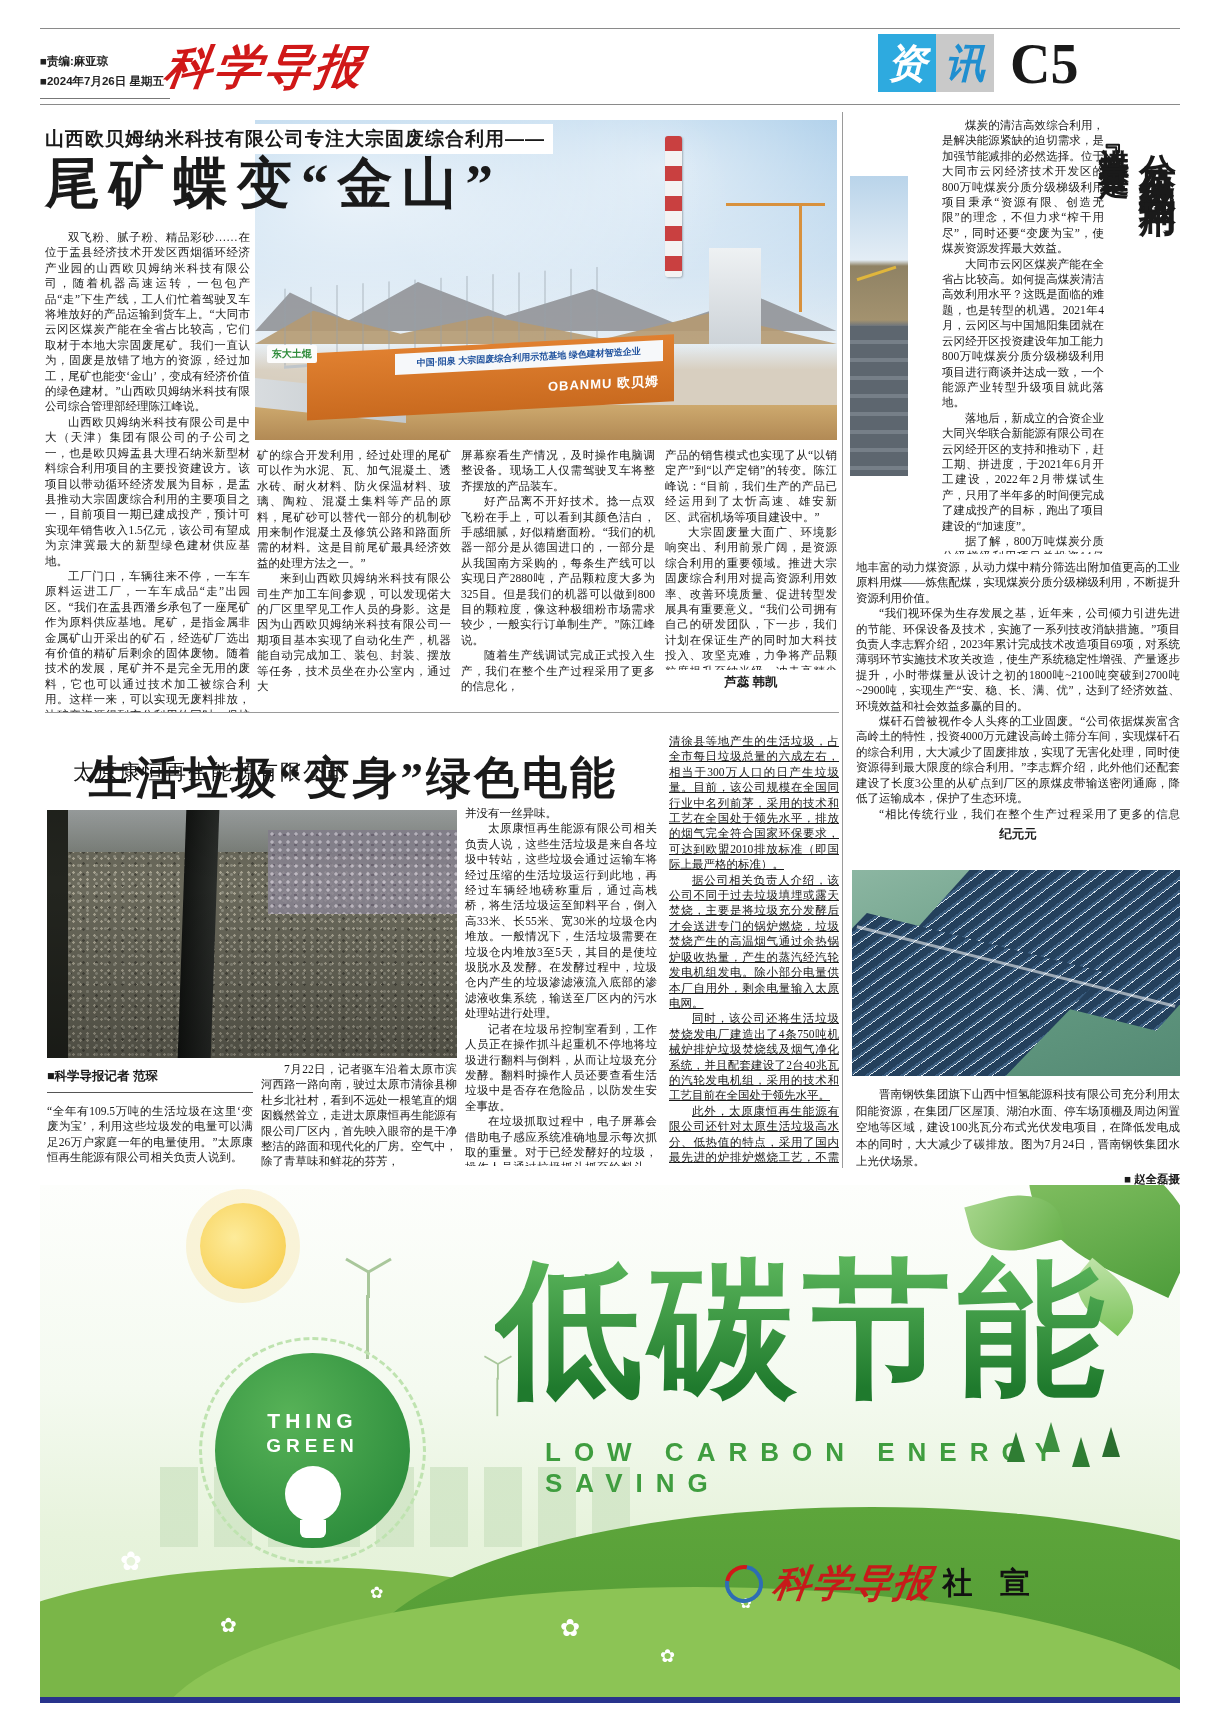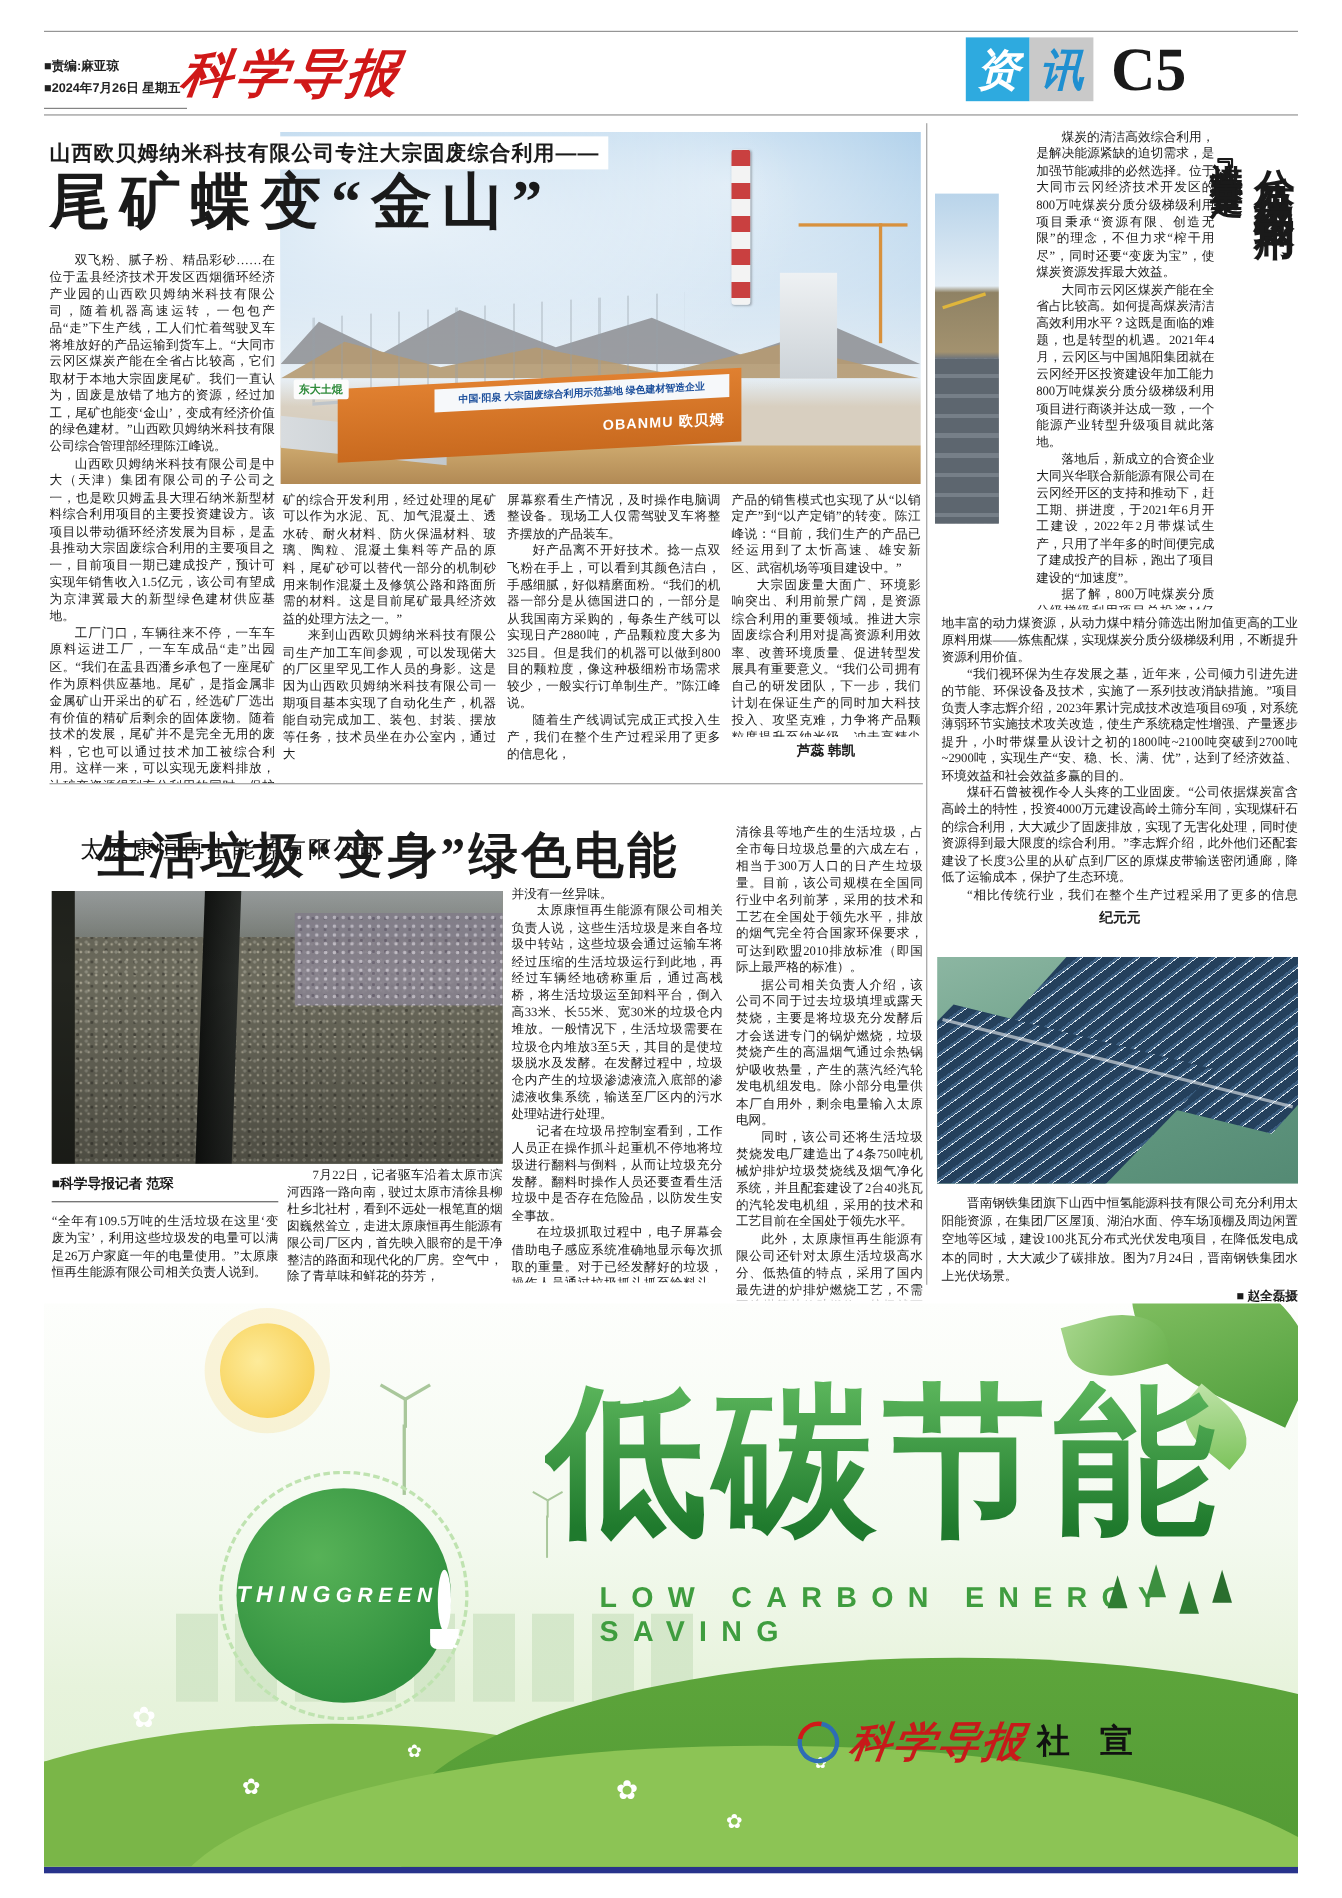--- a/index.html
+++ b/index.html
@@ -99,22 +99,22 @@
   .bn-hill{position:absolute;border-radius:50%;}
   .bn-city{position:absolute;left:120px;bottom:150px;width:480px;height:80px;opacity:.8;
      background-image:repeating-linear-gradient(90deg,#cfe4c4 0 38px,transparent 38px 54px);}
   .bn-tree{position:absolute;width:0;height:0;border-left:9px solid transparent;border-right:9px solid transparent;border-bottom:30px solid #2f7d33;}
   .bn-flower{position:absolute;color:#fff;}
   .turb{position:absolute;}
   .turb .rotor{position:relative;width:54px;height:54px;}
   .turb .rotor i{position:absolute;left:50%;top:50%;width:3px;height:26px;background:#a9c79b;transform-origin:top center;display:block;}
   .turb .pole{width:3px;height:64px;background:#a9c79b;margin:-4px auto 0;}
   .bulb-circle{position:absolute;left:175px;top:168px;width:195px;height:195px;border-radius:50%;
-     background:radial-gradient(circle at 38% 32%,#57b257,#2f8f3e 75%);display:flex;flex-direction:row;
-     align-items:center;justify-content:center;color:#fff;font-family:"Liberation Sans",sans-serif;font-style:italic;}
+     background:radial-gradient(circle at 38% 32%,#57b257,#2f8f3e 75%);display:flex;flex-direction:column;
+     align-items:center;justify-content:center;color:#fff;font-family:"Liberation Sans",sans-serif;}
   .bulb-circle:after{content:"";position:absolute;inset:-16px;border:3px dashed #bfe3b0;border-radius:50%;}
   .bulb-word{font-weight:700;letter-spacing:5px;font-size:21px;line-height:1.25;}
   .bulb-word.small{font-size:19px;}
   .bulb{width:56px;height:56px;background:#fff;border-radius:50%;margin-top:8px;position:relative;}
   .bulb:after{content:"";position:absolute;left:50%;bottom:-16px;transform:translateX(-50%);
      width:26px;height:18px;background:#fff;border-radius:0 0 6px 6px;}
   .bn-title{font-weight:900;font-size:148px;line-height:1;letter-spacing:6px;
      background:linear-gradient(180deg,#5cb65c 0%,#1f7a2d 90%);-webkit-background-clip:text;background-clip:text;
      color:transparent;font-family:"Liberation Sans","DejaVu Sans",sans-serif;}
   .bn-sub{font-family:"Liberation Sans",sans-serif;font-weight:700;font-size:26px;letter-spacing:13px;color:#3f9d3f;}
@@ -208,21 +208,21 @@
       </div>
     <div class="abs col" style="left:216px;top:340px;width:196px;height:106px;">
         <p>7月22日，记者驱车沿着太原市滨河西路一路向南，驶过太原市清徐县柳杜乡北社村，看到不远处一根笔直的烟囱巍然耸立，走进太原康恒再生能源有限公司厂区内，首先映入眼帘的是干净整洁的路面和现代化的厂房。空气中，除了青草味和鲜花的芬芳，</p>
       </div>
     <div class="abs col cont" style="left:420px;top:84px;width:192px;height:360px;">
         <p>并没有一丝异味。</p>
         <p>太原康恒再生能源有限公司相关负责人说，这些生活垃圾是来自各垃圾中转站，这些垃圾会通过运输车将经过压缩的生活垃圾运行到此地，再经过车辆经地磅称重后，通过高栈桥，将生活垃圾运至卸料平台，倒入高33米、长55米、宽30米的垃圾仓内堆放。一般情况下，生活垃圾需要在垃圾仓内堆放3至5天，其目的是使垃圾脱水及发酵。在发酵过程中，垃圾仓内产生的垃圾渗滤液流入底部的渗滤液收集系统，输送至厂区内的污水处理站进行处理。</p>
         <p>记者在垃圾吊控制室看到，工作人员正在操作抓斗起重机不停地将垃圾进行翻料与倒料，从而让垃圾充分发酵。翻料时操作人员还要查看生活垃圾中是否存在危险品，以防发生安全事故。</p>
         <p>在垃圾抓取过程中，电子屏幕会借助电子感应系统准确地显示每次抓取的重量。对于已经发酵好的垃圾，操作人员通过垃圾抓斗抓至给料斗，经由给料机连续均匀地送入焚烧炉内。</p>
       </div>
-    <div class="abs col cont" style="left:624px;top:28px;width:170px;height:432px;">
+    <div class="abs col cont" style="left:624px;top:12px;width:170px;height:432px;text-decoration:underline;">
         <p>清徐县等地产生的生活垃圾，占全市每日垃圾总量的六成左右，相当于300万人口的日产生垃圾量。目前，该公司规模在全国同行业中名列前茅，采用的技术和工艺在全国处于领先水平，排放的烟气完全符合国家环保要求，可达到欧盟2010排放标准（即国际上最严格的标准）。</p>
         <p>据公司相关负责人介绍，该公司不同于过去垃圾填埋或露天焚烧，主要是将垃圾充分发酵后才会送进专门的锅炉燃烧，垃圾焚烧产生的高温烟气通过余热锅炉吸收热量，产生的蒸汽经汽轮发电机组发电。除小部分电量供本厂自用外，剩余电量输入太原电网。</p>
         <p>同时，该公司还将生活垃圾焚烧发电厂建造出了4条750吨机械炉排炉垃圾焚烧线及烟气净化系统，并且配套建设了2台40兆瓦的汽轮发电机组，采用的技术和工艺目前在全国处于领先水平。</p>
         <p>此外，太原康恒再生能源有限公司还针对太原生活垃圾高水分、低热值的特点，采用了国内最先进的炉排炉燃烧工艺，不需要掺煤等其他助燃物，垃圾就可以充分、稳定地燃烧。不仅极大地节约了能源，还减少了废物和废气物的排放。</p>
       </div>
   </div>
 
   <div class="abs" style="left:850px;top:112px;width:332px;height:1056px;">
     <div class="abs vt vt1" style="right:0;top:12px;">分质分级梯级利用</div>
     <div class="abs vt vt2" style="right:48px;top:12px;">让煤炭产业『含金量』更足</div>

